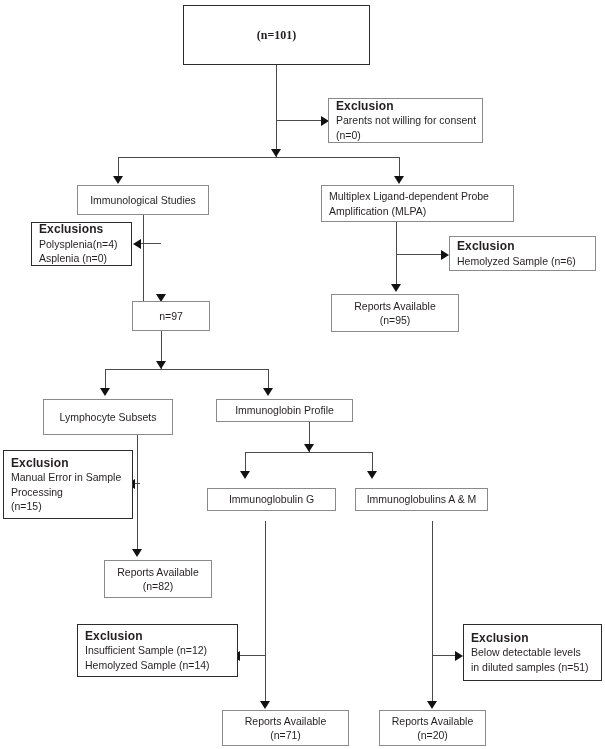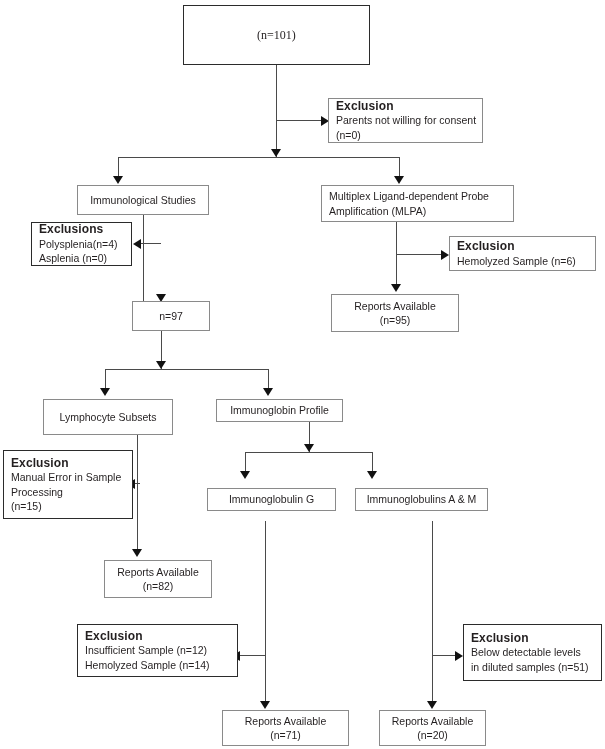--- a/index.html
+++ b/index.html
@@ -54,21 +54,21 @@
     font-size: 12px;
     letter-spacing: 0.1px;
   }
   
   .node.serif {
     font-family: "Liberation Serif", serif;
     font-size: 12px;
     line-height: 16px;
   }
   .node.serif .bold {
-    font-weight: normal;
+    font-weight: bold;
   }
 
   
   .seg {
     position: absolute;
     background: #4a4a4a;
     z-index: 1;
   }
   .seg.v { width: 1px; }
   .seg.h { height: 1px; }
@@ -193,21 +193,21 @@
   </div>
 
   <div class="node center" style="left:132px; top:301px; width:78px; height:30px;">
     <span class="ln">n=97</span>
   </div>
 
   <div class="node center" style="left:43px; top:399px; width:130px; height:36px;">
     <span class="ln">Lymphocyte Subsets</span>
   </div>
 
-  <div class="node center" style="left:216px; top:399px; width:127px; height:23px;">
+  <div class="node center" style="left:216px; top:399px; width:137px; height:23px;">
     <span class="ln">Immunoglobin Profile</span>
   </div>
 
   <div class="node left strong-border" style="left:3px; top:450px; width:130px; height:69px;">
     <span class="ln hdr">Exclusion</span>
     <span class="ln">Manual Error in Sample</span>
     <span class="ln">Processing</span>
     <span class="ln">(n=15)</span>
   </div>
 

